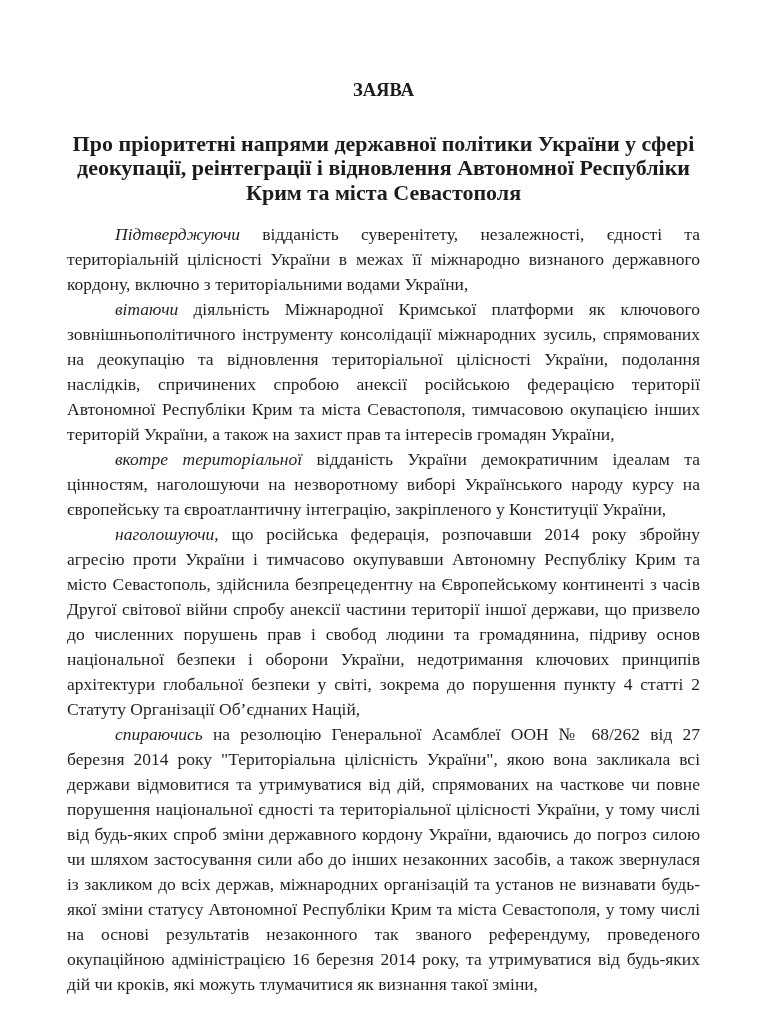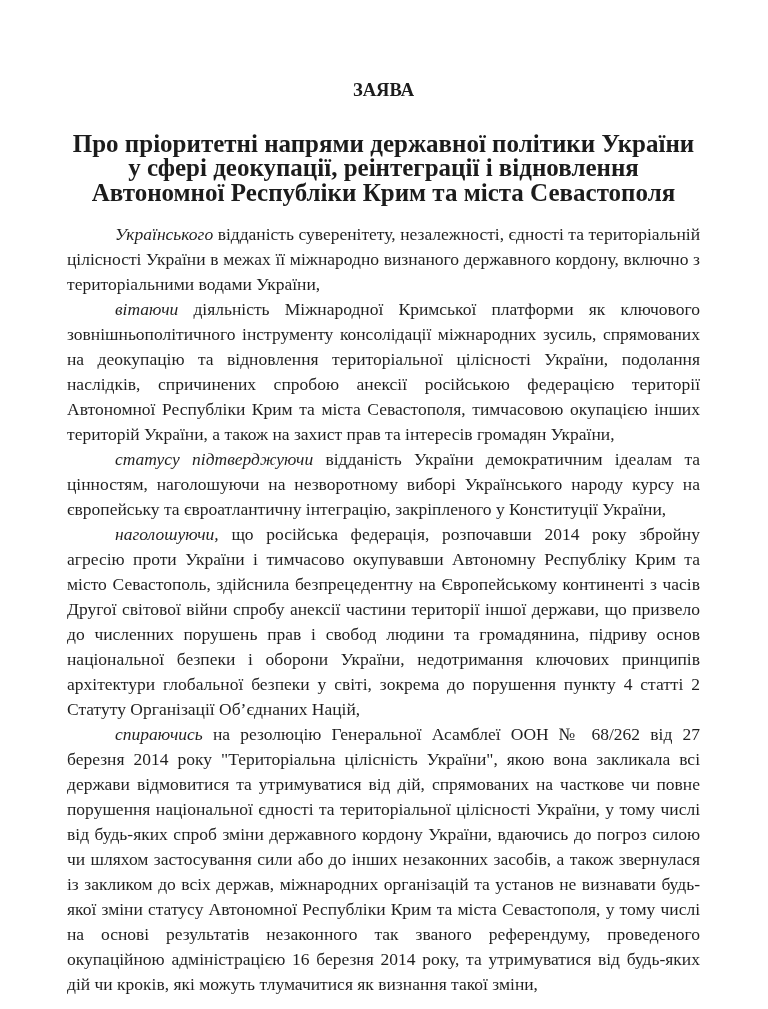--- a/index.html
+++ b/index.html
@@ -22,21 +22,21 @@
     margin: 0 0 29px 0;
     text-align: center;
     font-size: 18.5px;
     font-weight: bold;
     line-height: 24.5px;
     color: #1c1c1c;
   }
   .doc-subject {
     margin: 0 0 17px 0;
     text-align: center;
-    font-size: 25px;
+    font-size: 22px;
     font-weight: bold;
     line-height: 24.5px;
     color: #1c1c1c;
   }
   .doc-body {
     font-size: 17.5px;
     line-height: 25px;
   }
   .para {
     margin: 0;
@@ -53,24 +53,24 @@
 <div class="page">
 
   <h1 class="doc-title">
     <span>ЗАЯВА</span><br>
   </h1>
 
   <h2 class="doc-subject">Про пріоритетні напрями державної політики України у сфері деокупації, реінтеграції і відновлення Автономної Республіки Крим та міста Севастополя</h2>
 
   <div class="doc-body">
 
-      <p class="para"><i class="lead">Українського</i> <span class="rest">відданість суверенітету, незалежності, єдності та територіальній цілісності України в межах її міжнародно визнаного державного кордону, включно з територіальними водами України,</span></p>
+      <p class="para"><i class="lead">Підтверджуючи</i> <span class="rest">відданість суверенітету, незалежності, єдності та територіальній цілісності України в межах її міжнародно визнаного державного кордону, включно з територіальними водами України,</span></p>
 
       <p class="para"><i class="lead">вітаючи</i> <span class="rest">діяльність Міжнародної Кримської платформи як ключового зовнішньополітичного інструменту консолідації міжнародних зусиль, спрямованих на деокупацію та відновлення територіальної цілісності України, подолання наслідків, спричинених спробою анексії російською федерацією території Автономної Республіки Крим та міста Севастополя, тимчасовою окупацією інших територій України, а також на захист прав та інтересів громадян України,</span></p>
 
-      <p class="para"><i class="lead">статусу підтверджуючи</i> <span class="rest">відданість України демократичним ідеалам та цінностям, наголошуючи на незворотному виборі Українського народу курсу на європейську та євроатлантичну інтеграцію, закріпленого у Конституції України,</span></p>
+      <p class="para"><i class="lead">вкотре територіальної</i> <span class="rest">відданість України демократичним ідеалам та цінностям, наголошуючи на незворотному виборі Українського народу курсу на європейську та євроатлантичну інтеграцію, закріпленого у Конституції України,</span></p>
 
       <p class="para"><i class="lead">наголошуючи,</i> <span class="rest">що російська федерація, розпочавши 2014 року збройну агресію проти України і тимчасово окупувавши Автономну Республіку Крим та місто Севастополь, здійснила безпрецедентну на Європейському континенті з часів Другої світової війни спробу анексії частини території іншої держави, що призвело до численних порушень прав і свобод людини та громадянина, підриву основ національної безпеки і оборони України, недотримання ключових принципів архітектури глобальної безпеки у світі, зокрема до порушення пункту 4 статті 2 Статуту Організації Об’єднаних Націй,</span></p>
 
       <p class="para"><i class="lead">спираючись</i> <span class="rest">на резолюцію Генеральної Асамблеї ООН № 68/262 від 27 березня 2014 року "Територіальна цілісність України", якою вона закликала всі держави відмовитися та утримуватися від дій, спрямованих на часткове чи повне порушення національної єдності та територіальної цілісності України, у тому числі від будь-яких спроб зміни державного кордону України, вдаючись до погроз силою чи шляхом застосування сили або до інших незаконних засобів, а також звернулася із закликом до всіх держав, міжнародних організацій та установ не визнавати будь-якої зміни статусу Автономної Республіки Крим та міста Севастополя, у тому числі на основі результатів незаконного так званого референдуму, проведеного окупаційною адміністрацією 16 березня 2014 року, та утримуватися від будь-яких дій чи кроків, які можуть тлумачитися як визнання такої зміни,</span></p>
     </div>
 
 </div>
 
 </body></html>

